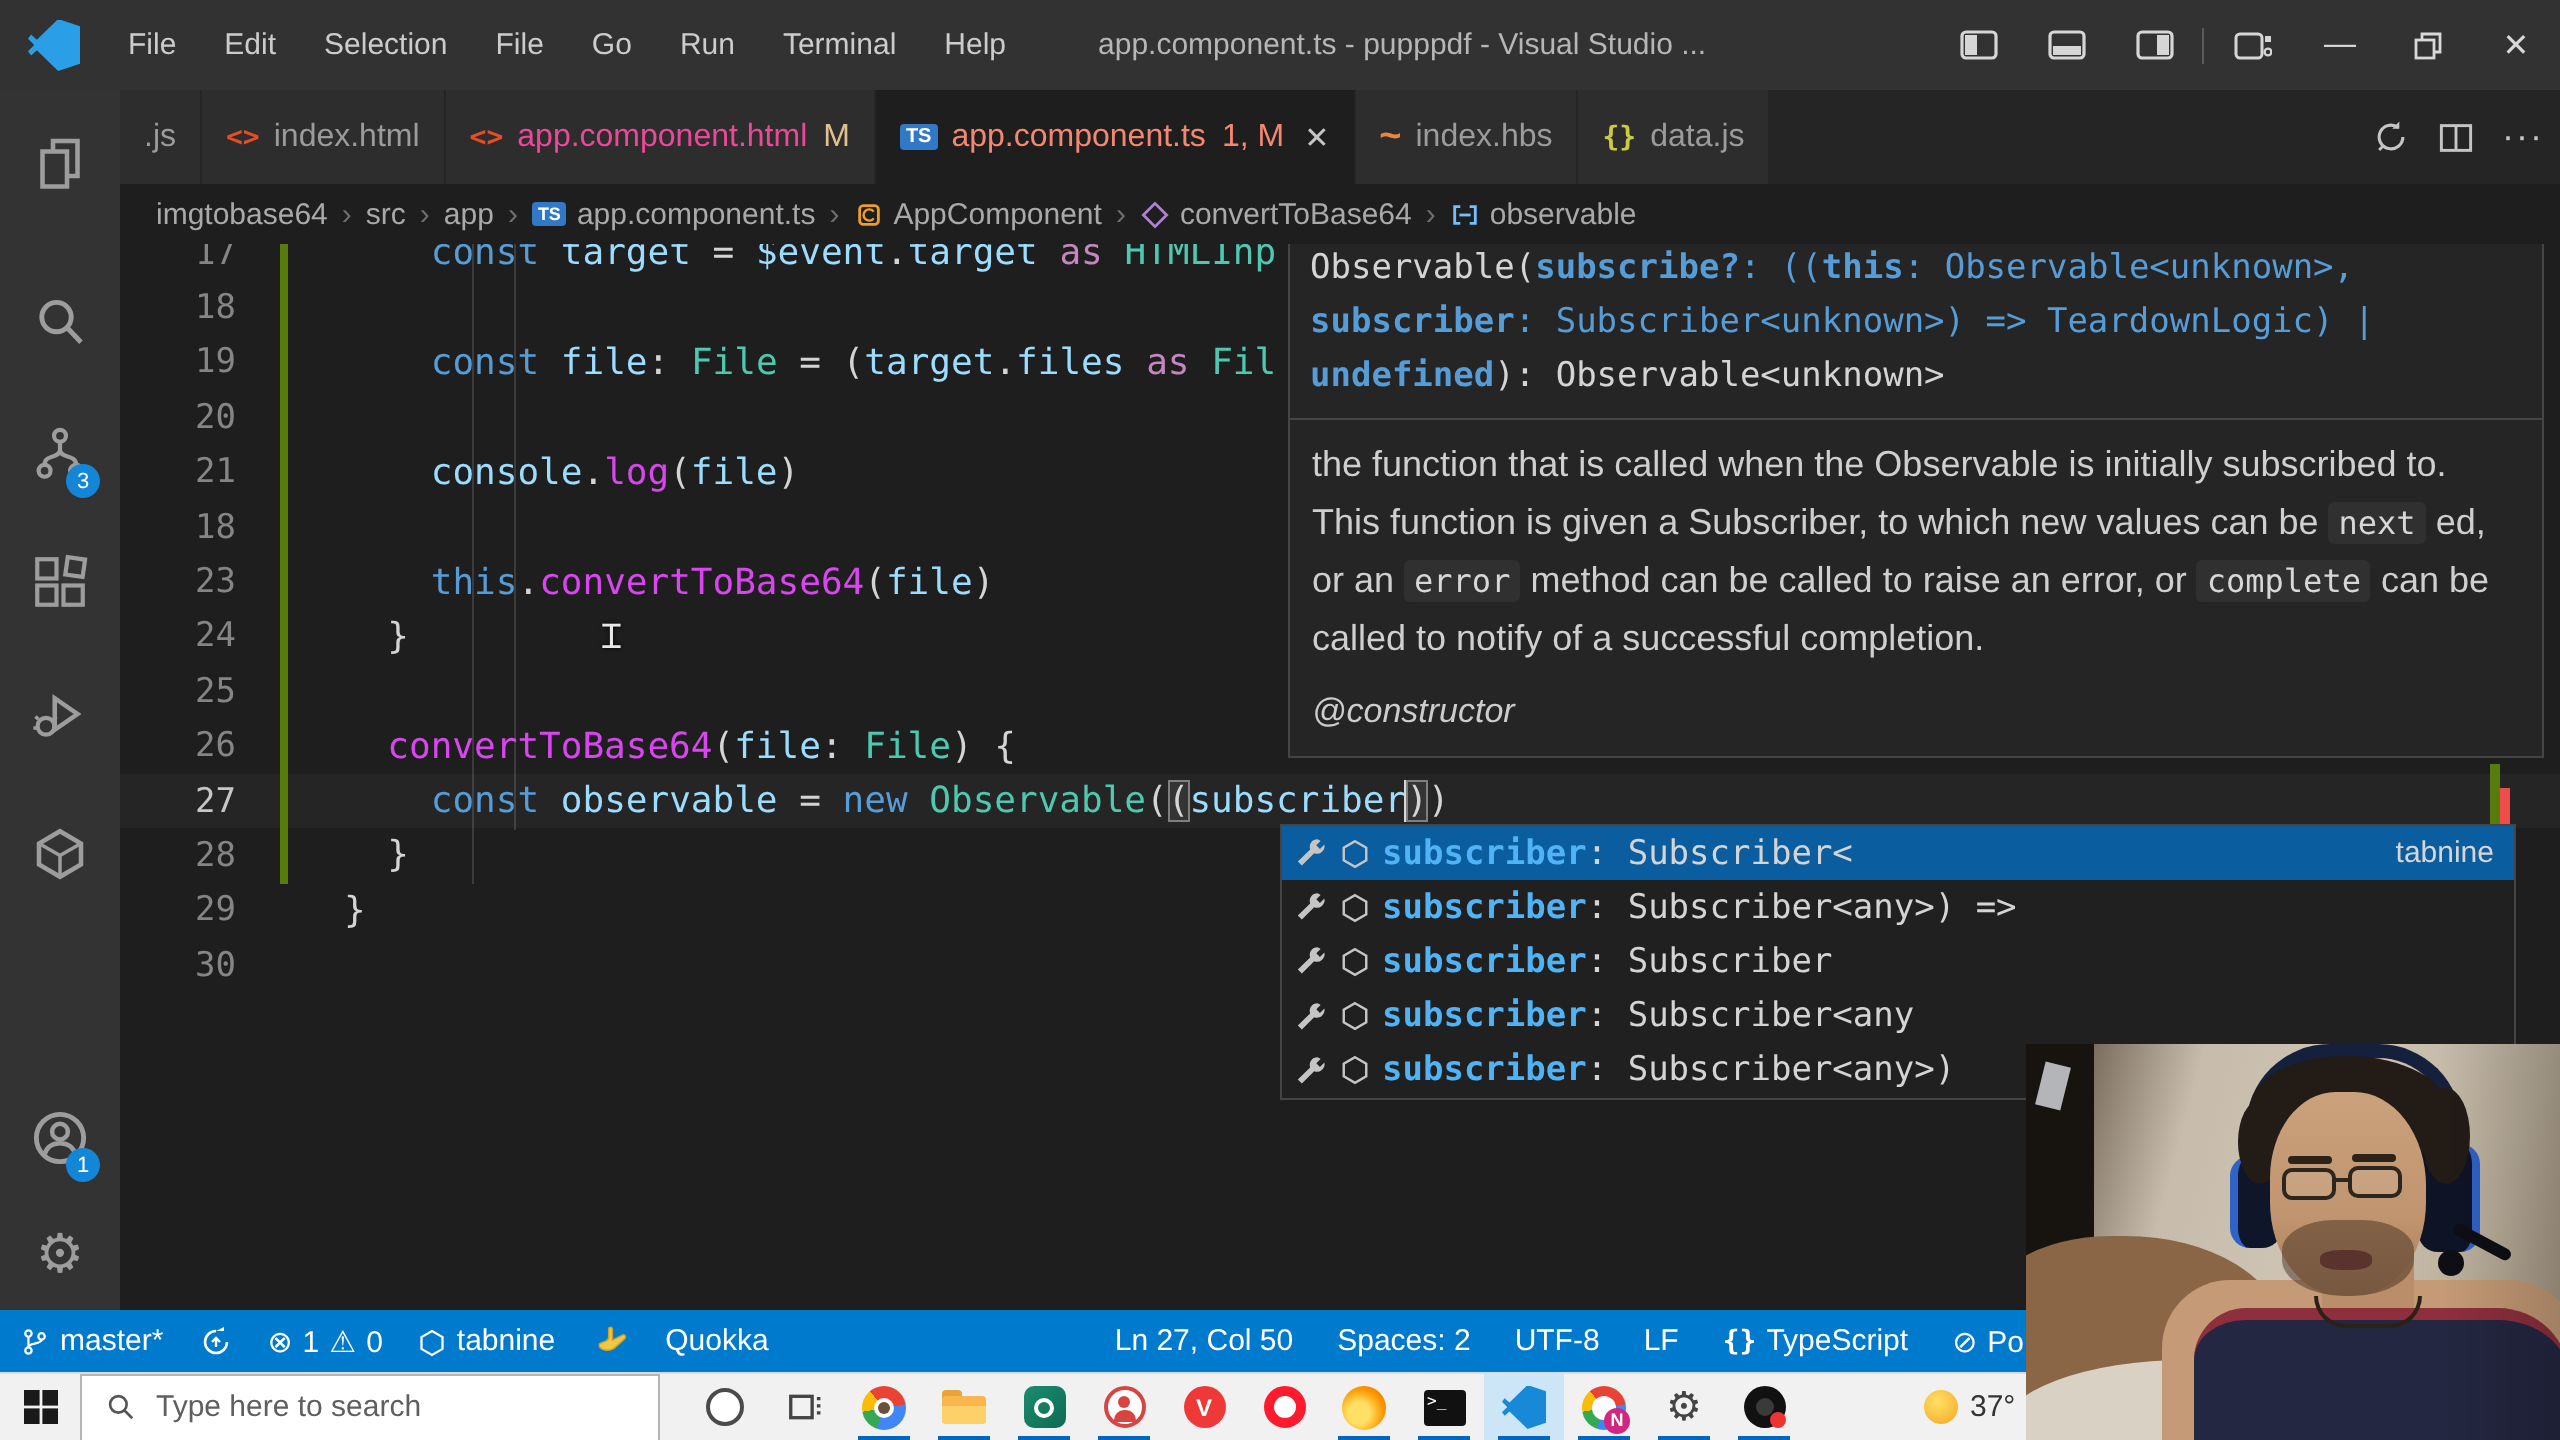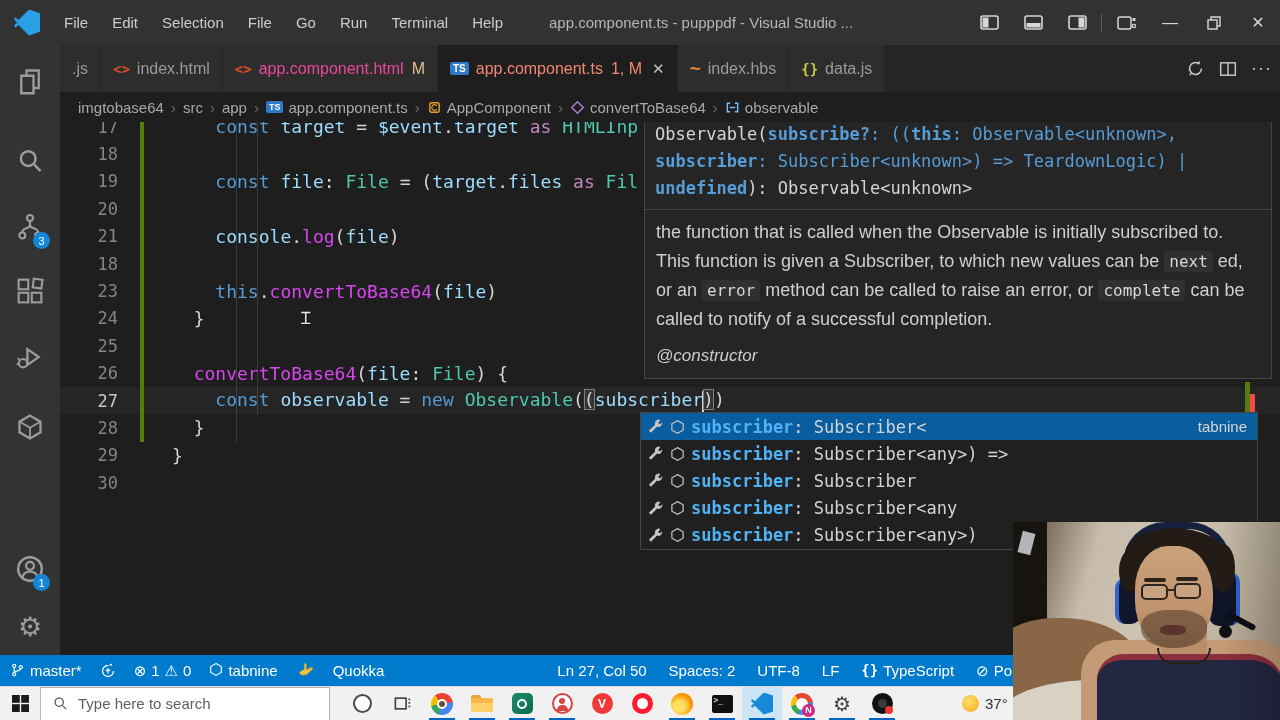--- a/index.html
+++ b/index.html
@@ -92,21 +92,21 @@
   .sg-row.selected { background:#0a5d9e; }
   .sg-ic { display:inline-flex; margin-right:6px; color:#c5c5c5; }
   .sg-label { color:#4fb3f6; font-weight:bold; }
   .sg-meta { margin-left:auto; font-family:"Liberation Sans",sans-serif; font-size:15px; color:#d6d6d6; }
 
   
   .statusbar { position:absolute; left:0; top:655px; width:1280px; height:31px; background:#007acc;
                color:#ffffff; display:flex; align-items:center; font-size:15px; z-index:5; }
   .sb-left { display:flex; align-items:center; padding-left:10px; gap:18px; }
   .sb-right { position:absolute; right:268px; display:flex; align-items:center; gap:22px; }
-  .sb-item { display:flex; align-items:flex-start; gap:5px; white-space:nowrap; }
+  .sb-item { display:flex; align-items:flex-end; gap:5px; white-space:nowrap; }
   .sb-uni { font-size:15px; }
   .sb-brackets { font-family:"DejaVu Sans Mono",monospace; font-size:14px; font-weight:bold; }
 
   
   .taskbar { position:absolute; left:0; top:686px; width:1280px; height:34px; background:#f1f1f1;
              border-top:1px solid #dcdcdc; display:flex; align-items:center; z-index:6; }
   .start-btn { width:40px; height:34px; display:flex; align-items:center; justify-content:center; }
   .searchbox { width:290px; height:34px; background:#ffffff; border:1px solid #b5b5b5;
                display:flex; align-items:center; padding-left:12px; gap:10px; }
   .searchbox .ph { font-size:15px; color:#5f5f5f; }

